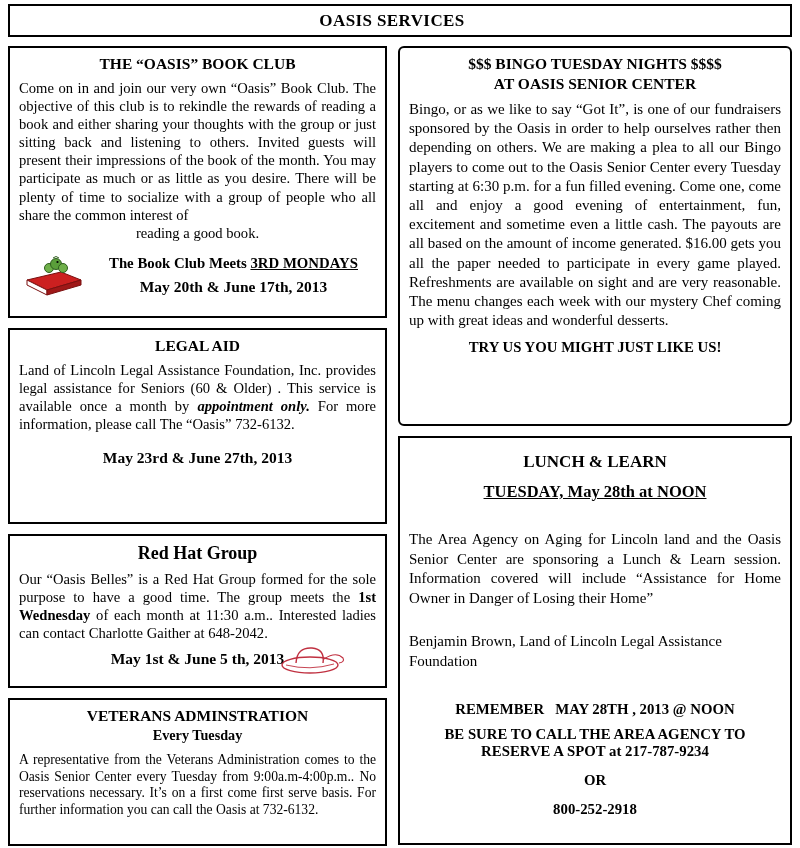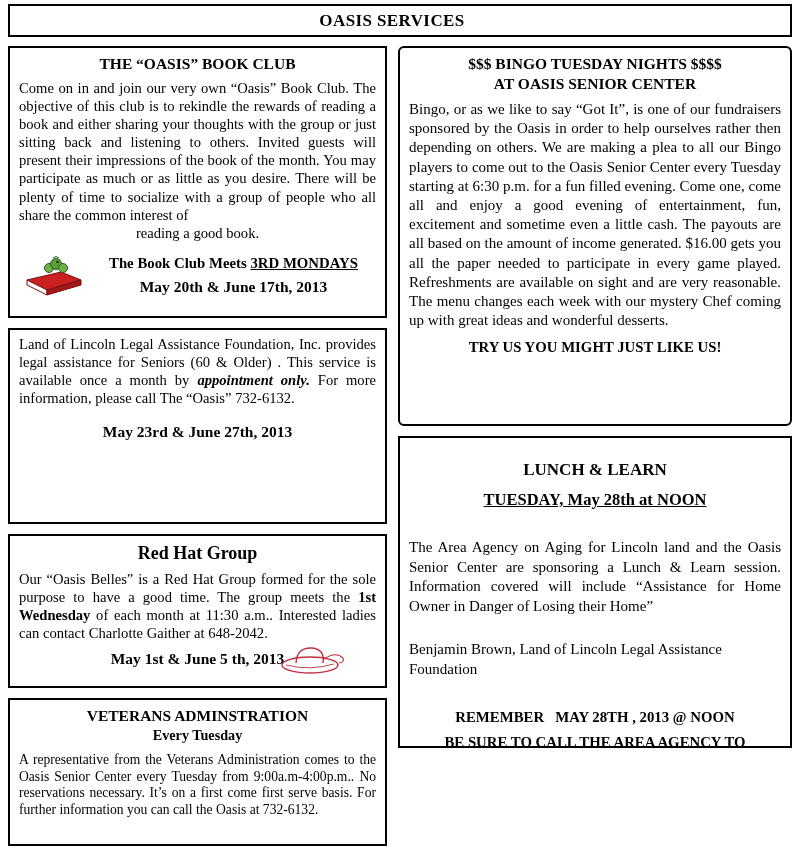--- a/index.html
+++ b/index.html
@@ -57,21 +57,21 @@
   .box-veterans .box-title { margin-bottom:2px; }
   .subtitle-line { text-align:center; font-weight:bold; font-size:14.2px; margin-bottom:8px; }
 
   
   .box-bingo { height:380px;border-radius:6px; }
   .box-bingo .box-title { margin-bottom:2px; }
   .box-bingo .box-title2 { text-align:center; font-weight:bold; font-size:15.5px; margin-bottom:7px; }
   .bingo-footer { text-align:center; font-weight:bold; font-size:14.8px; margin-top:9px; }
 
   
-  .box-lunch { height:312px; padding-top:20px; }
+  .box-lunch { height:409px; padding-top:12px; }
   .box-lunch .box-title { font-size:17px; margin-bottom:10px; }
   .lunch-subtitle { text-align:center; font-weight:bold; font-size:16.5px; text-decoration:underline; margin-bottom:28px; }
   .lunch-body { text-align:justify; font-size:15px; line-height:1.3; }
   .lunch-speaker { font-size:15px; line-height:1.3; margin-top:24px; }
   .lunch-remember { text-align:center; font-weight:bold; font-size:14.8px; margin-top:30px; white-space:pre-wrap; }
   .lunch-call { text-align:center; font-weight:bold; font-size:14.8px; margin-top:8px; padding:0 16px; }
   .lunch-or { text-align:center; font-weight:bold; font-size:14.8px; margin-top:12px; }
   .lunch-phone { text-align:center; font-weight:bold; font-size:14.8px; margin-top:12px; }
 </style>
 </head>
@@ -105,20 +105,21 @@
             </svg>
           </span>
           <span class="bookclub-lines">
             <div class="meets-line"><span>The Book Club  Meets </span><span class="underline">3RD MONDAYS</span></div>
             <div class="dates-line">May 20th  &amp; June 17th, 2013</div>
           </span>
         </div>
       </div>
 
       <div class="box box-legal">
+        <div class="box-title">LEGAL AID</div>
         <p class="body-text"><span>Land of Lincoln Legal Assistance Foundation, Inc. provides legal assistance for Seniors (60 &amp; Older) . This service is available once a month by </span><span class="bold-italic">appointment only.</span><span>   For more information, please call The “Oasis” 732-6132.</span></p>
         <div class="dates-line centered">May 23rd  &amp; June 27th, 2013</div>
       </div>
 
       <div class="box box-redhat">
         <div class="box-title big">Red Hat Group</div>
         <p class="body-text"><span>Our “Oasis Belles” is a Red Hat Group formed for the sole    purpose to have a good time. The group meets the </span><span class="bold">1st  Wednesday</span><span> of each month at 11:30 a.m..  Interested ladies can contact Charlotte Gaither at 648-2042.</span></p>
         <div class="dates-line centered redhat-dates">
           <span>May 1st  &amp; June 5 th, 2013</span>
           <span class="redhat-hat">

